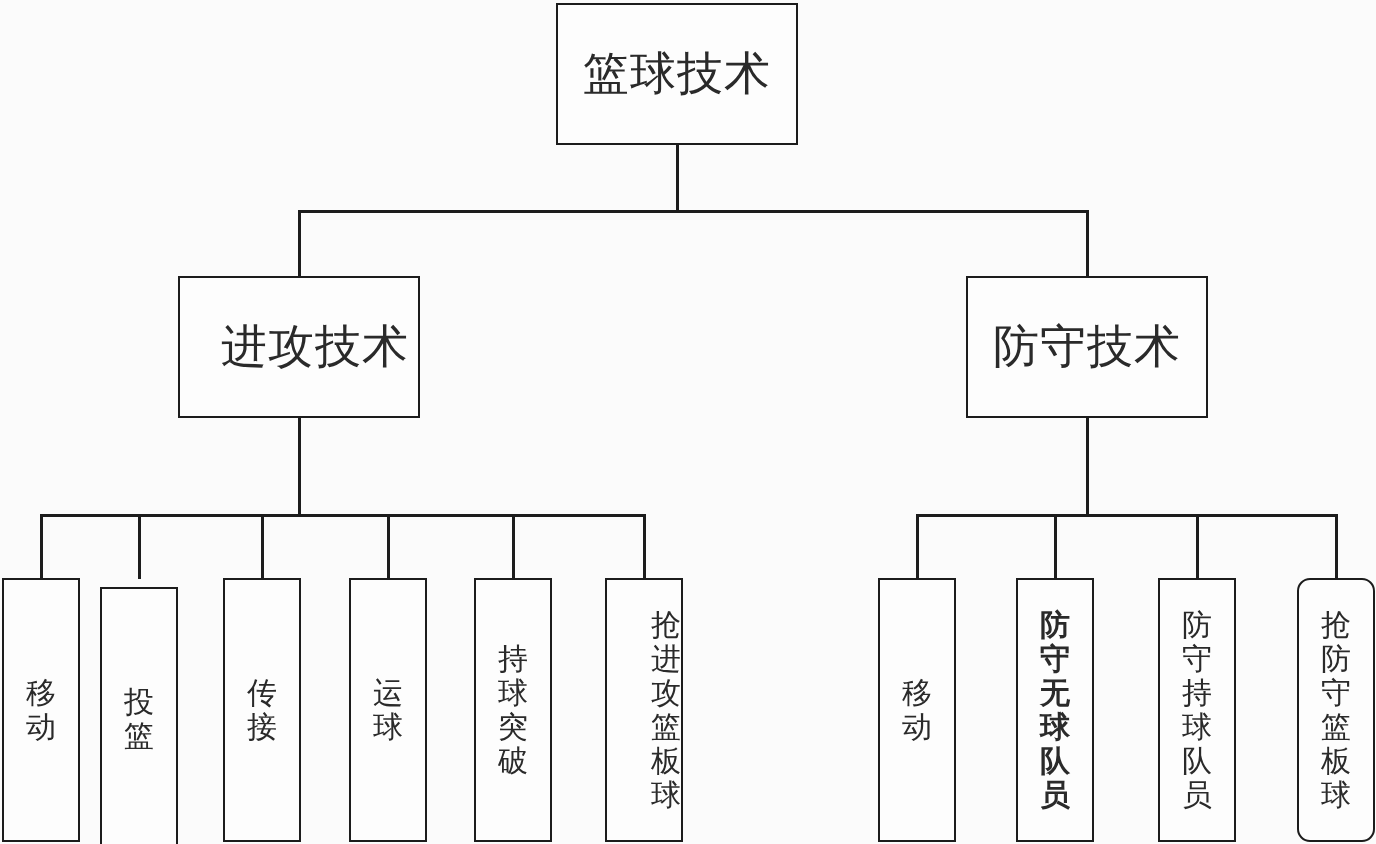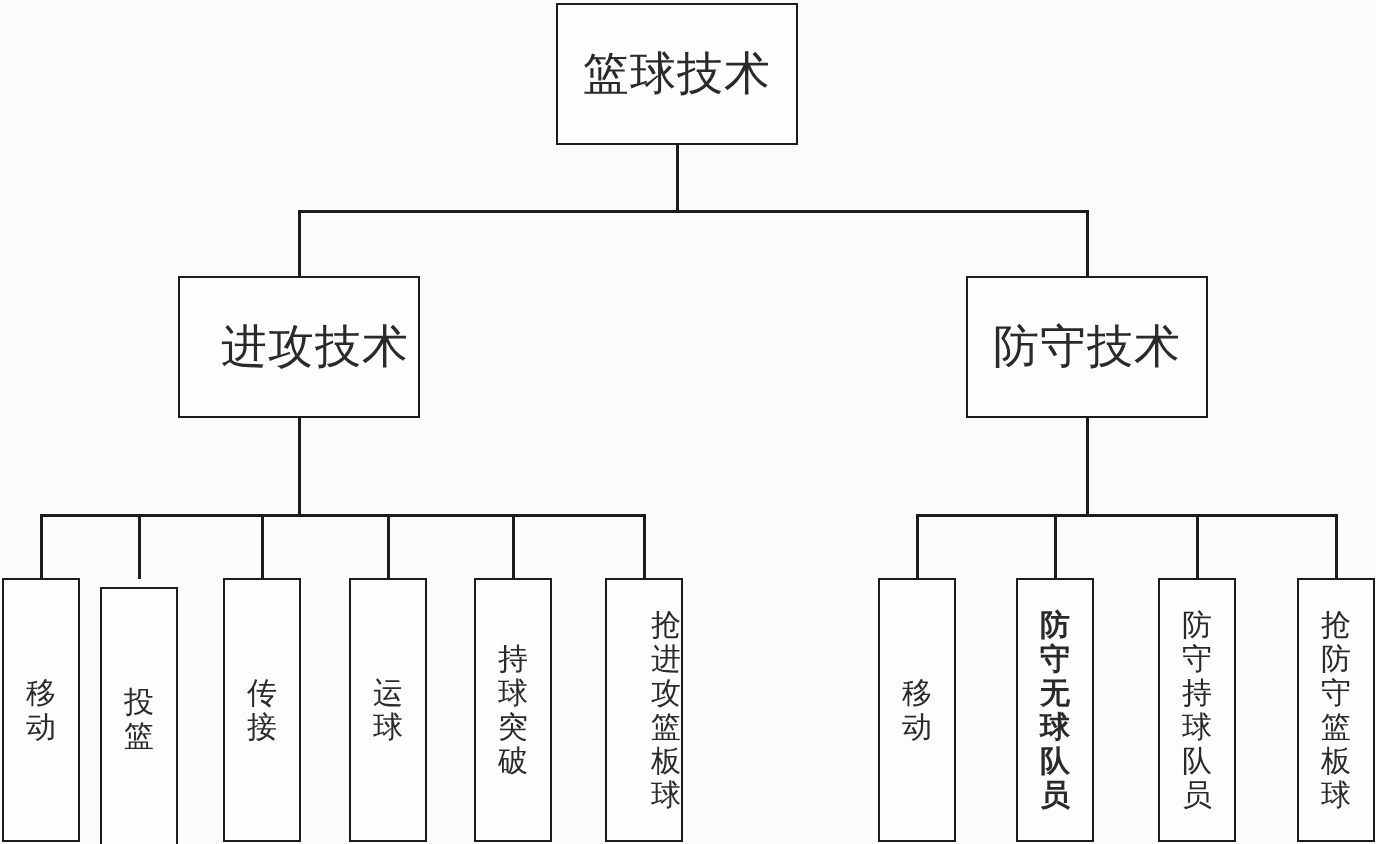--- a/index.html
+++ b/index.html
@@ -109,17 +109,17 @@
 
   <div class="node leaf" style="left:878px;">
     <div class="leaf-label">移动</div>
   </div>
   <div class="node leaf" style="left:1016px;font-weight:bold;">
     <div class="leaf-label">防守无球队员</div>
   </div>
   <div class="node leaf" style="left:1158px;">
     <div class="leaf-label">防守持球队员</div>
   </div>
-  <div class="node leaf" style="left:1297px;">
+  <div class="node leaf" style="left:1297px;border-radius:13px;">
     <div class="leaf-label">抢防守篮板球</div>
   </div>
 
 </div>
 
 </body></html>

